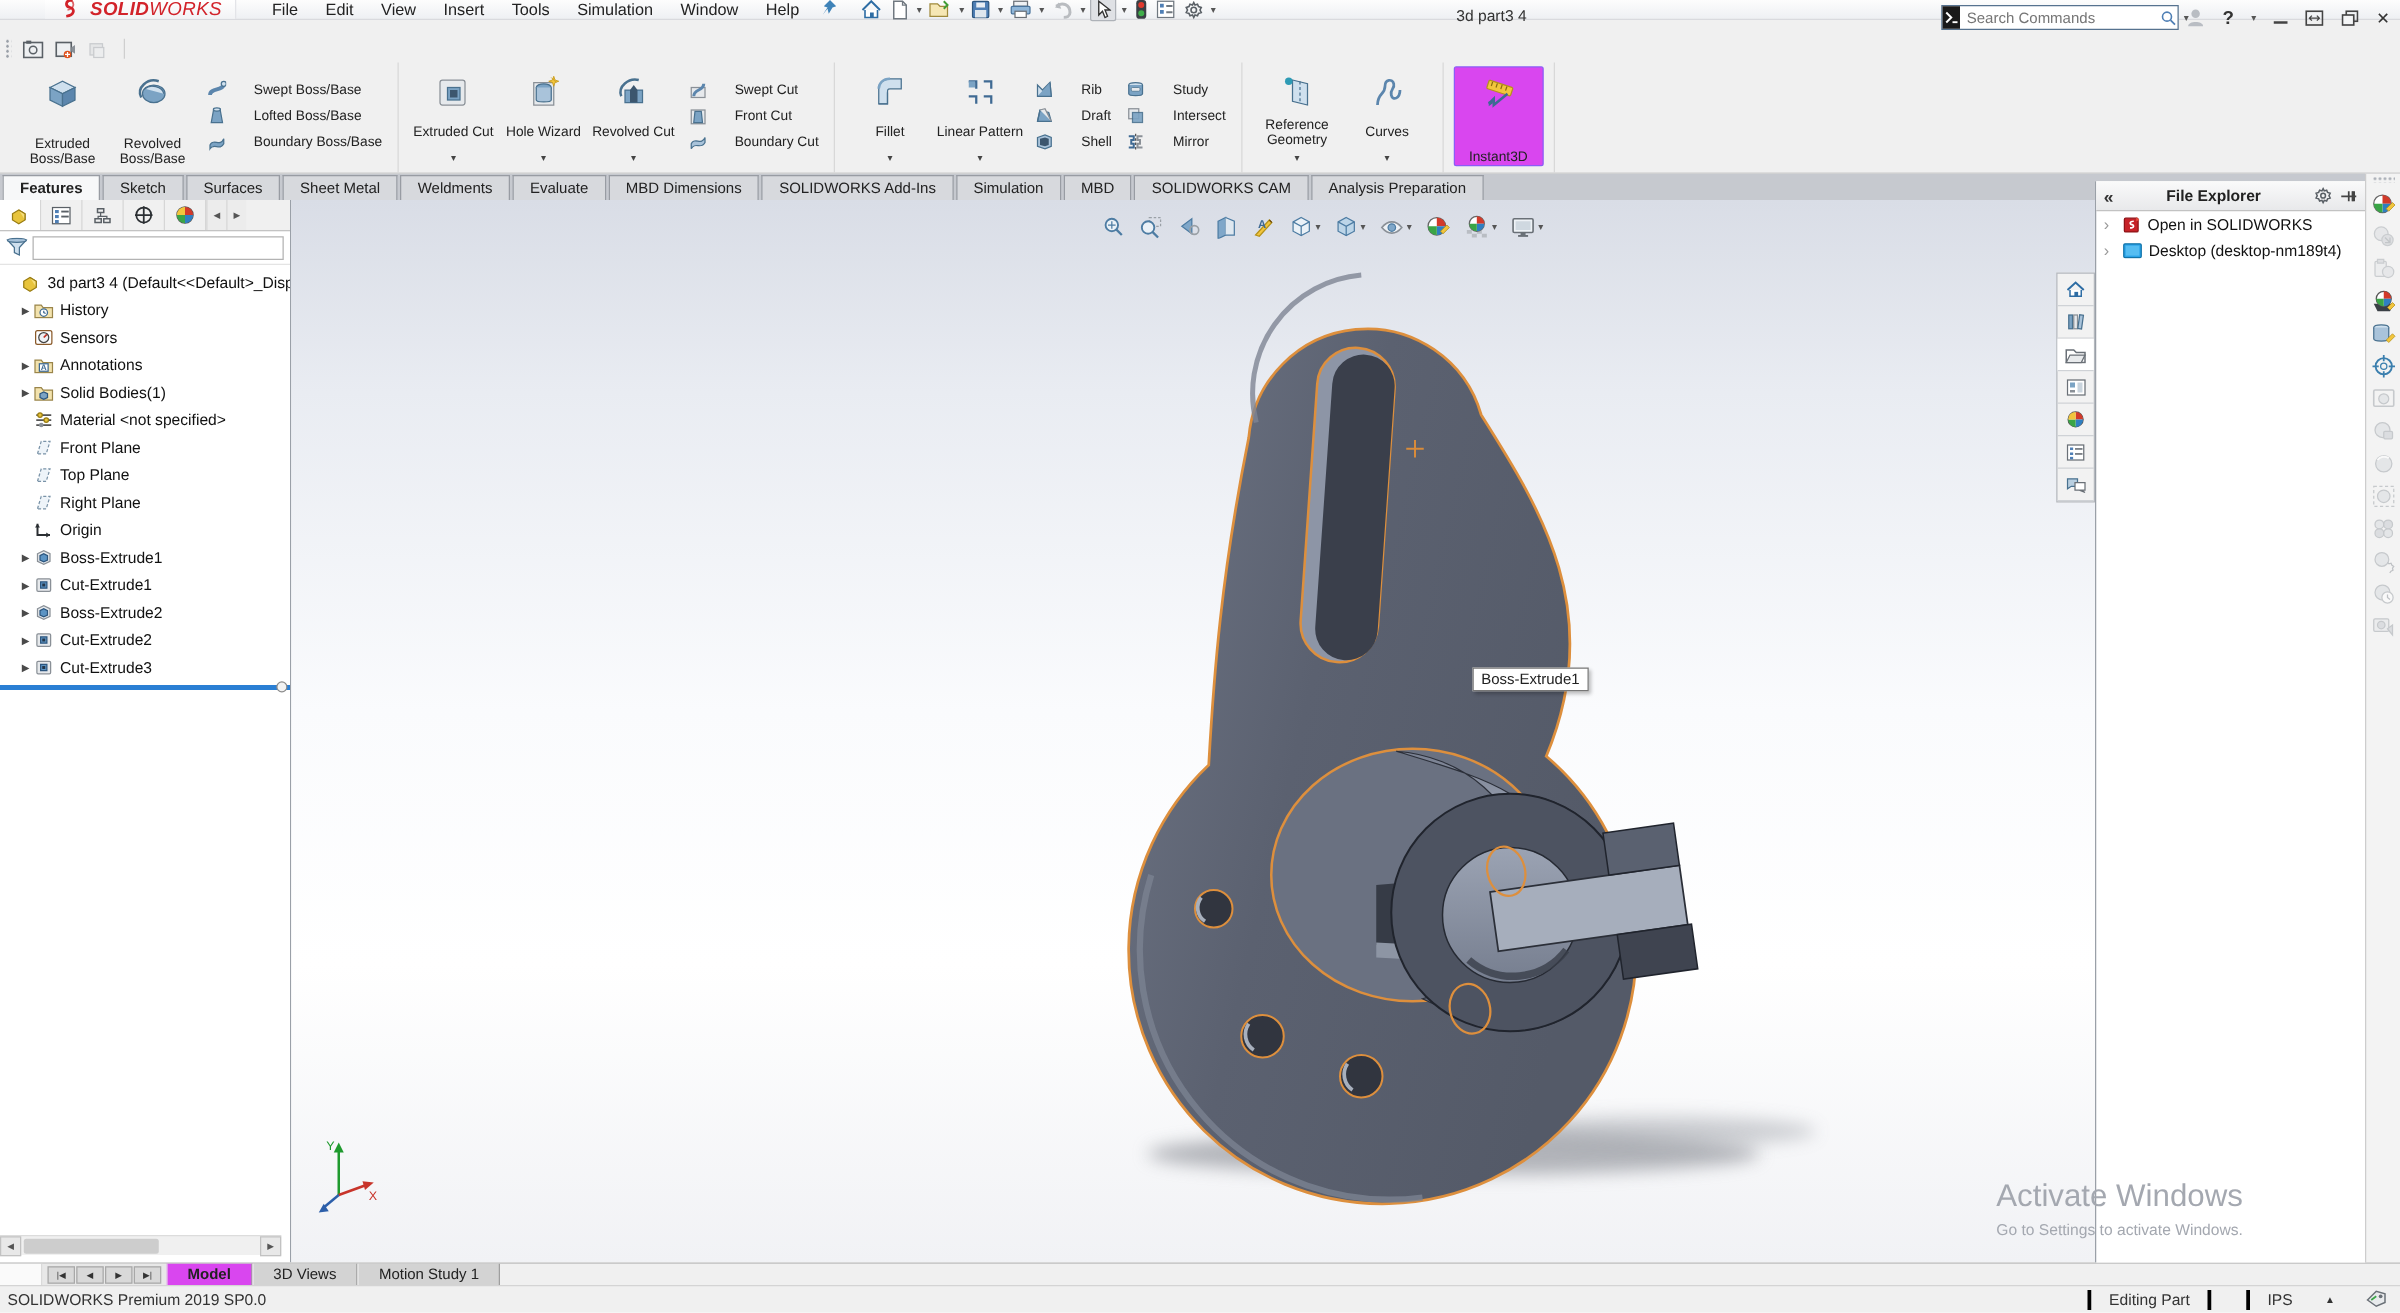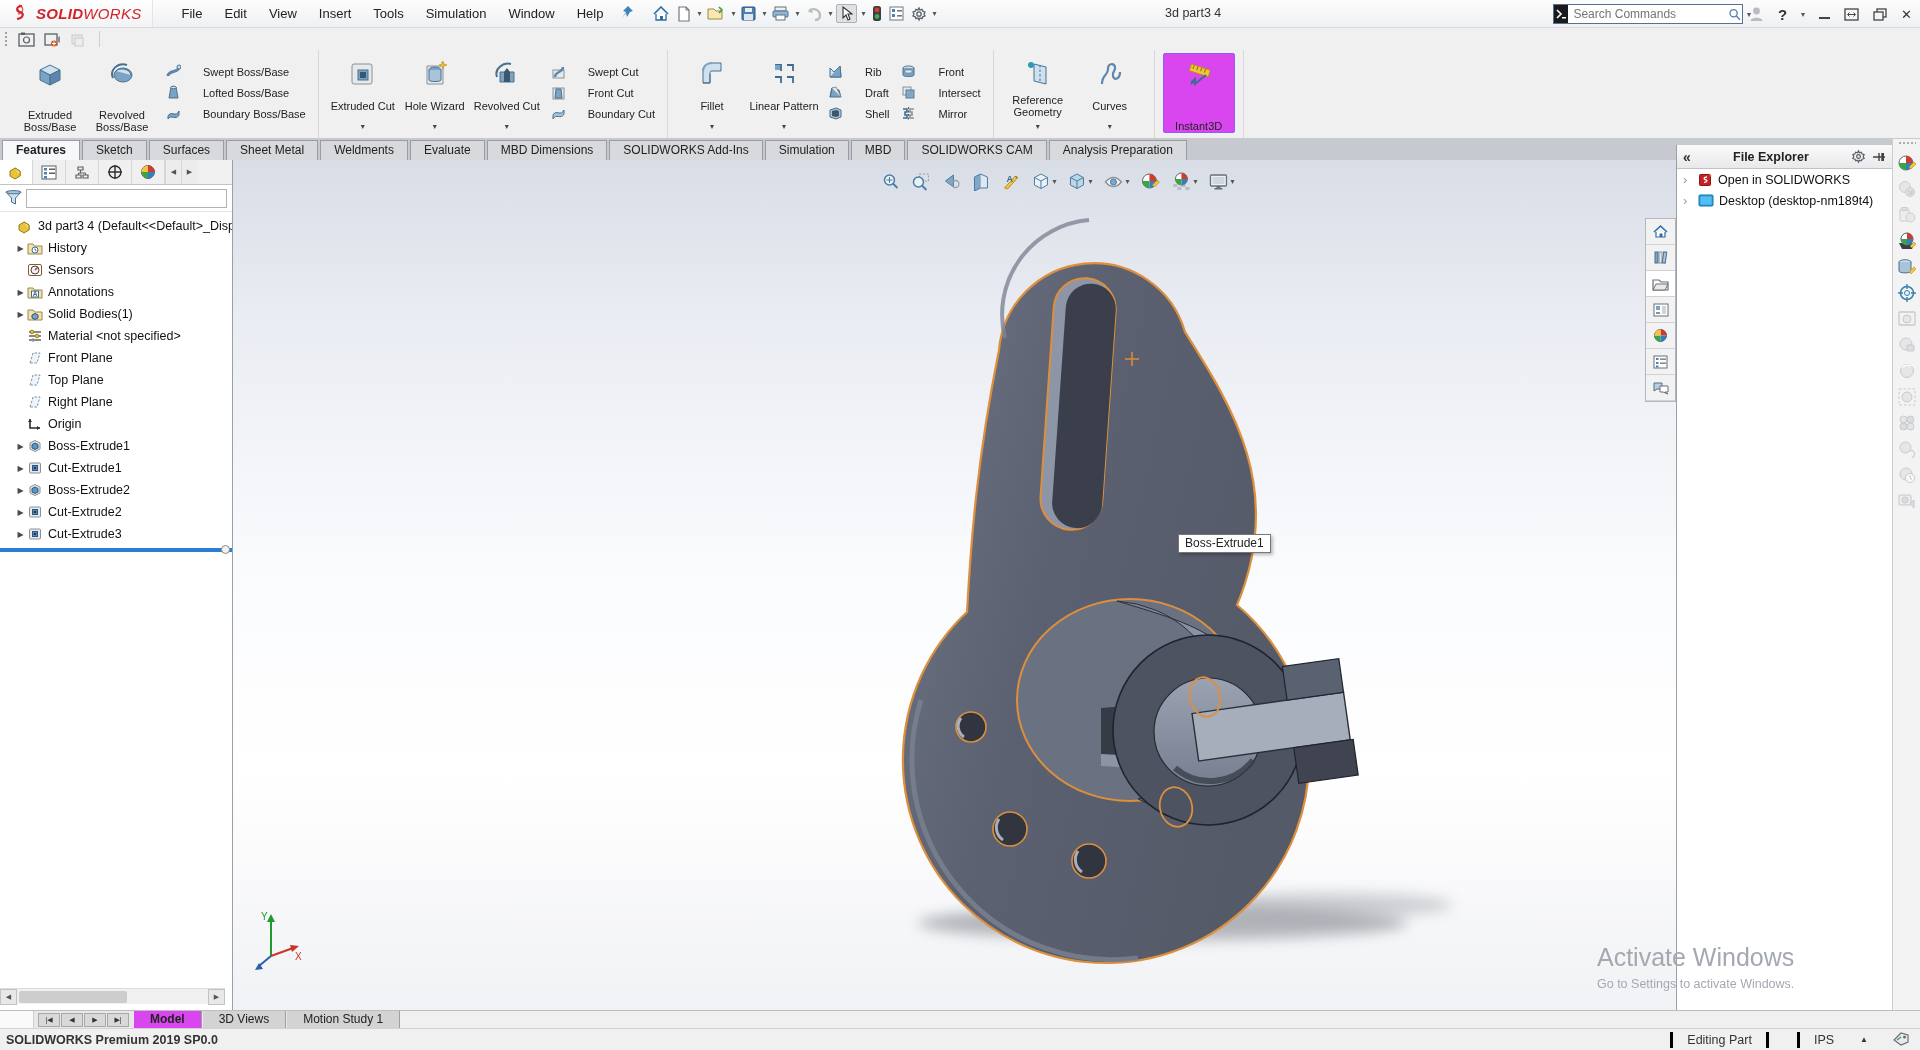--- a/index.html
+++ b/index.html
@@ -1,23 +1,23 @@
 <!DOCTYPE html>
 <html><head>
 <meta charset="utf-8">
 <style>
   * { box-sizing: border-box; margin: 0; padding: 0; }
   html,body { width:1920px; height:1050px; }
   body { font-family:"Liberation Sans", sans-serif; font-size:12px; color:#1a1a1a; }
   #app { position:relative; width:1920px; height:1050px; background:#f0f0f0; overflow:hidden; }
 
   
-  .titlebar { position:absolute; top:0; left:0; width:1920px; height:28px;
+  .titlebar { position:absolute; top:0; left:0; width:1920px; height:16px;
     background:linear-gradient(#fdfdfd,#eef0f3); border-bottom:1px solid #d9dade;
-    display:flex; align-items:center; }
+    display:flex; align-items:center;padding-left:36px; }
   .logo { display:flex; align-items:center; gap:2px; padding:0 10px 0 8px; height:100%;
     background:linear-gradient(#ffffff,#f2f3f5); border-right:1px solid #e3e4e8;}
   .logo .brand { font-size:15px; color:#d2232a; letter-spacing:.3px; font-style:italic;}
   .logo .brand b { font-weight:800; font-style:italic;}
   .menus { display:flex; align-items:center; height:100%; margin-left:18px; }
   .menu-item { padding:0 11px; line-height:27px; font-size:13px; color:#222; cursor:default; }
   .pin-btn { margin-left:6px; }
   .qat { display:flex; align-items:center; gap:3px; margin-left:16px; }
   .qat .qbtn { display:flex; align-items:center; padding:2px 2px; border-radius:2px; }
   .qat .caret { font-size:8px; color:#555; margin:0 1px 0 1px; }
@@ -127,21 +127,21 @@
   .navbtns { display:flex; align-items:center; gap:1px; padding:0 4px; background:#e8e8e8;}
   .navbtn { width:22px; height:14px; background:#d9d9d9; border:1px solid #a8a8a8; font-size:7px; color:#333;
     display:flex; align-items:center; justify-content:center;}
   .doctab { padding:0 16px; font-size:12px; line-height:17px; color:#222; background:#d3d3d3;
     border-right:1px solid #9f9f9f; border-left:1px solid #e8e8e8;}
   .doctab.active { background:#d946ef; font-weight:bold; }
 
   
   .statusbar { position:absolute; top:1028px; left:0; width:1920px; height:22px; background:#f0f0f0;
     border-top:1px solid #d4d4d4; display:flex; align-items:center; font-size:12.5px; color:#333;}
-  .sb-left { padding-left:6px;font-weight:bold; }
+  .sb-left { padding-left:6px; }
   .sb-right { position:absolute; right:0; top:0; height:22px; display:flex; align-items:center;}
   .sb-seg { padding:0 14px; height:16px; line-height:16px; border-left:3px solid #000000;}
   .sb-units { display:flex; align-items:center; gap:26px; }
   .sb-caret { font-size:8px; color:#333; }
 
   
   .watermark { position:absolute; left:1597px; top:943px; z-index:9; color:#a4a8b0; pointer-events:none;}
   .wm1 { font-size:25px; }
   .wm2 { font-size:12.5px; margin-top:5px; }
 </style>
@@ -474,21 +474,21 @@
           <span>Shell</span>
         </div>
       </div>
       <div class="stackcol">
         <div class="smallbtn">
           <svg width="15" height="15" viewBox="0 0 15 15">
               <ellipse cx="7.5" cy="4" rx="5.5" ry="2" fill="#cfe0ee" stroke="#49718f"></ellipse>
               <path d="M2 4 V11 C2 13 13 13 13 11 V4" fill="#7ba3c4" stroke="#49718f"></path>
               <rect x="4" y="6" width="7" height="3" rx="1" fill="#e6e9ec" stroke="#49718f" stroke-width=".6"></rect>
             </svg>
-          <span>Front</span>
+          <span>Study</span>
         </div>
         <div class="smallbtn">
           <svg width="15" height="15" viewBox="0 0 15 15">
               <rect x="2" y="2" width="8" height="8" fill="#e6e9ec" stroke="#8a9097"></rect>
               <rect x="5" y="5" width="8" height="8" fill="#7ba3c4" stroke="#49718f" opacity=".9"></rect>
             </svg>
           <span>Intersect</span>
         </div>
         <div class="smallbtn">
           <svg width="15" height="15" viewBox="0 0 15 15">

